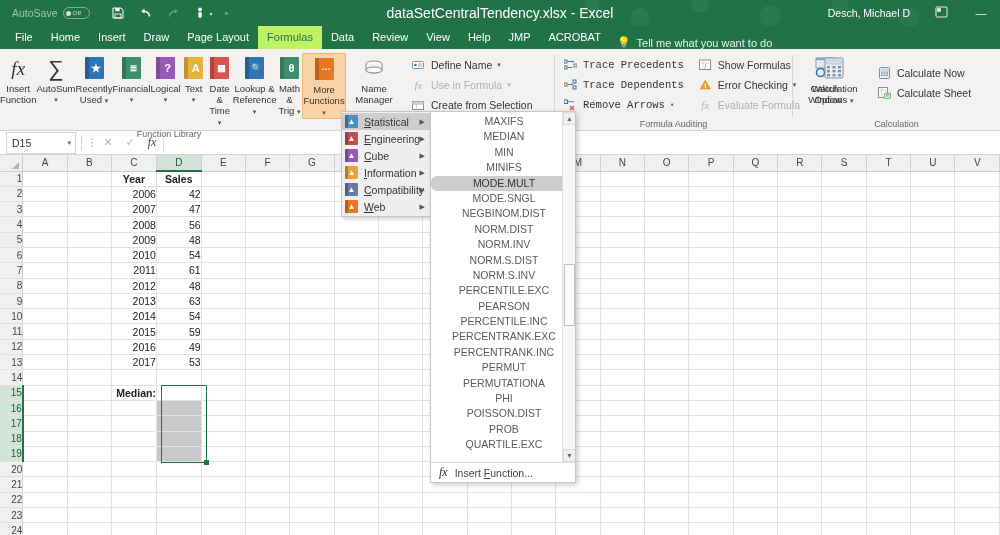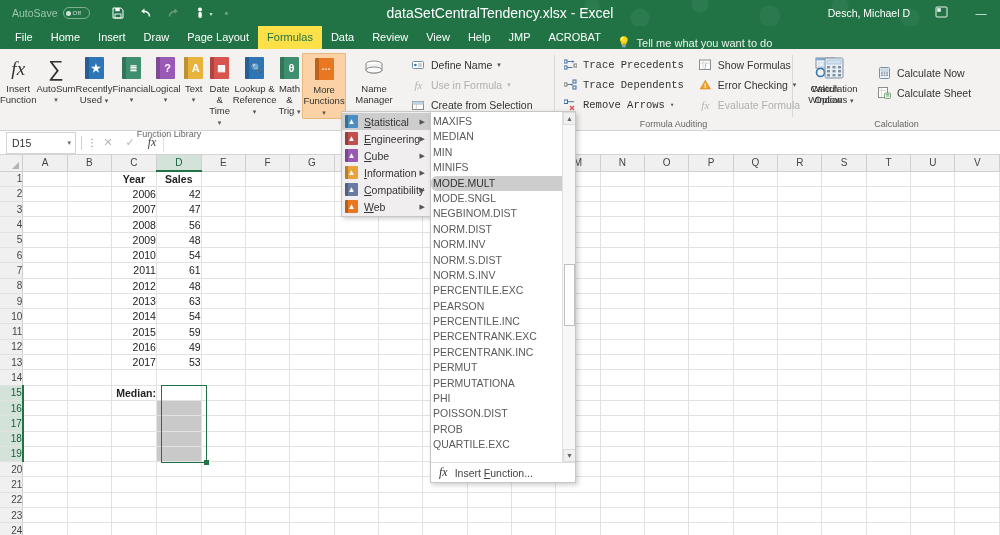--- a/index.html
+++ b/index.html
@@ -57,21 +57,21 @@
 
   
   .tabbar {
     height: 23px; background:#217346; display:flex; align-items:flex-end;
     position:relative; padding-left: 6px;
   }
   .tab {
     font-size: 11px; color:#ffffff; padding: 4px 9px 5px 9px; height:23px;
     display:flex; align-items:center; white-space:nowrap;
   }
-  .tab.active { background:#fde047; color:#217346; font-weight:400; }
+  .tab.active { background:#bef264; color:#217346; font-weight:400; }
   .tellme { display:flex; align-items:center; gap:5px; font-size:11px; color:#eaf4ee; padding-left:8px; }
   .bulb { font-size:11px; }
 
   
   .ribbon {
     height: 82px; background:#f3f2f1; border-bottom:1px solid #d4d4d4;
     display:flex; position:relative;
   }
   .rgroup { display:flex; flex-direction:column; height:82px; position:relative; }
   .rgroup-body { flex:1; display:flex; align-items:flex-start; padding-top:4px; }
@@ -192,21 +192,21 @@
   .mi u { text-decoration: underline; }
 
   .menu-l2 {
     position:absolute; left:430px; top:111px; width:146px; height:372px;
     background:#fff; border:1px solid #c6c6c6; z-index:51;
     box-shadow:2px 2px 5px rgba(0,0,0,.2);
     display:flex; flex-direction:column;
   }
   .fn-list { position:relative; flex:1; overflow:hidden; padding-top:2px; }
   .fn {
-    height:15.4px; line-height:15.4px; font-size:10.5px; color:#5a5a5a; padding-left:2px;
+    height:15.4px; line-height:15.4px; font-size:10.5px; color:#5a5a5a; padding-left:2px;text-align:center;
   }
   .fn.hl { background:#cdcdcd; color:#333;border-radius:6px; }
   .fn-scroll {
     position:absolute; right:0; top:0; width:13px; height:100%;
     background:#f7f7f7; border-left:1px solid #e0e0e0;
   }
   .sb-arrow {
     height:13px; width:13px; display:flex; align-items:center; justify-content:center;
     font-size:7px; color:#666; background:#f0f0f0; border:1px solid #dcdcdc;
   }

